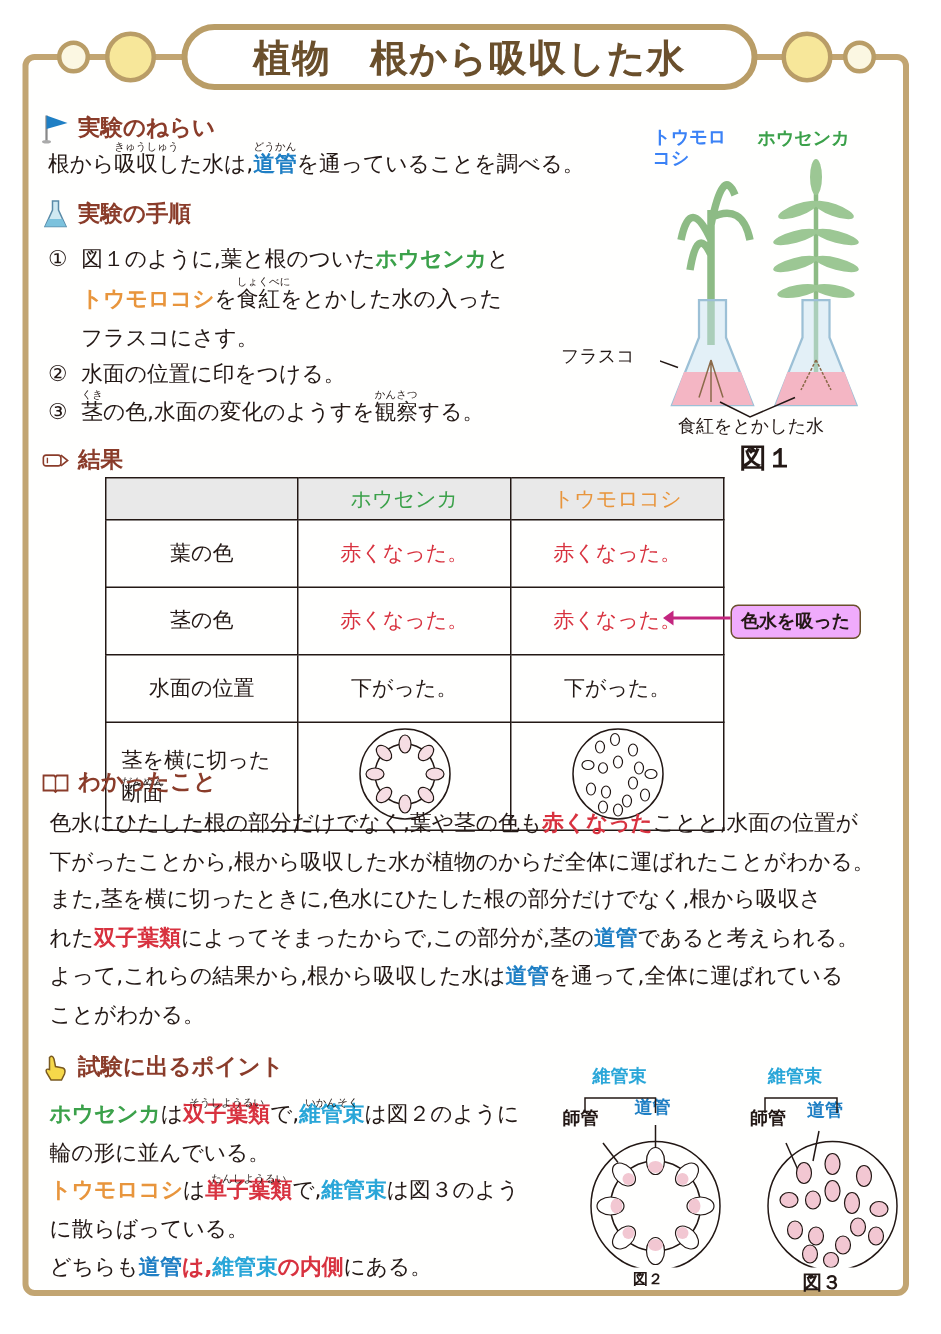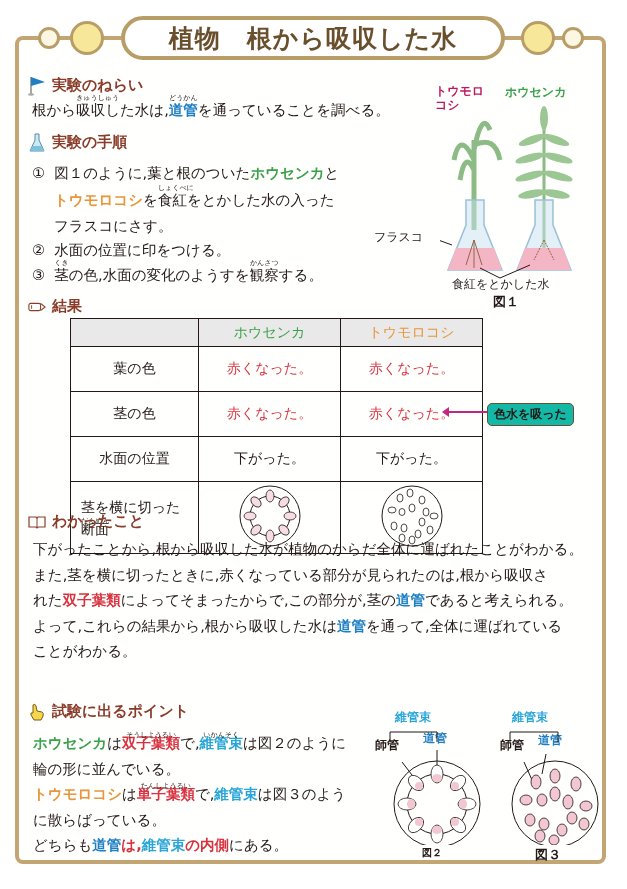--- a/index.html
+++ b/index.html
@@ -34,21 +34,21 @@
   .blue { color: #1f7fc4; font-weight: bold; }
   .cyan { color: #29a6d8; font-weight: bold; }
 
   table.result { position: absolute; left: 70px; top: 318px; border-collapse: collapse; font-size: 14px; }
   table.result td, table.result th { border: 1px solid #231815; text-align: center; height: 45px; font-weight: normal; }
   table.result th { background: #e9e9e9; height: 28px; }
   table.result td.big { height: 72px; }
 
   .callout {
     position: absolute; left: 487px; top: 403px; padding: 2px 6px;
-    background: #14b8a6; border: 1.5px solid #6a4f2c; border-radius: 5px; font-size: 12px; font-weight: bold;
+    background: #f0abfc; border: 1.5px solid #6a4f2c; border-radius: 5px; font-size: 12px; font-weight: bold;
   }
   .arrow { position: absolute; left: 448px; top: 411px; width: 39px; height: 2px; background: #c3267f; }
   .arrow:before { content: ""; position: absolute; left: -6px; top: -4px; border-right: 7px solid #c3267f; border-top: 5px solid transparent; border-bottom: 5px solid transparent; }
 
   .figlabel { position: absolute; font-size: 13px; white-space: nowrap; }
   .para { position: absolute; left: 33px; font-size: 14.5px; line-height: 25.5px; width: 570px; }
 </style>
 </head>
 <body>
 
@@ -93,21 +93,21 @@
 </div>
 <div class="line" style="left:54px; top:219px;">フラスコにさす。</div>
 <div class="line" style="left:32px; top:243px;">
   <span>②</span>&nbsp;&nbsp;<span>水面の位置に印をつける。</span>
 </div>
 <div class="line" style="left:32px; top:268px;">
   <span>③</span>&nbsp;&nbsp;<span class="ruby-wrap"><span class="rb">くき</span><span>茎</span></span><span>の色,水面の変化のようすを</span><span class="ruby-wrap"><span class="rb">かんさつ</span><span>観察</span></span><span>する。</span>
 </div>
 
 <div>
-  <div class="figlabel" style="left:435px; top:84px; color:#be185d; font-weight:bold; font-size:12px; line-height:14px;">
+  <div class="figlabel" style="left:435px; top:84px; color:#3b82f6; font-weight:bold; font-size:12px; line-height:14px;">
     <span>トウモロ</span><br><span>コシ</span>
   </div>
   <div class="figlabel" style="left:505px; top:84px; color:#3ba14a; font-weight:bold; font-size:12px;">ホウセンカ</div>
   <svg style="position:absolute; left:440px; top:100px;" width="150" height="180">
 
     <path d="M34 130 L34 40 M34 60 Q20 30 14 60 M34 50 Q42 10 50 30 M34 45 Q55 35 60 60 M34 70 Q25 50 20 80" stroke="#8dbb85" stroke-width="5" fill="none"></path>
 
     <line x1="104" y1="20" x2="104" y2="160" stroke="#8dbb85" stroke-width="3"></line>
     <g fill="#9cc794">
       <ellipse cx="92" cy="40" rx="14" ry="4" transform="rotate(-20 92 40)"></ellipse>
@@ -125,21 +125,21 @@
     <path d="M16 148 L54 148 L62 170 L8 170 Z" fill="#f4b6c4"></path>
     <path d="M95 100 L113 100 L113 125 L131 170 L77 170 L95 125 Z" fill="rgba(200,225,240,0.5)" stroke="#9cc0d6" stroke-width="1.5"></path>
     <path d="M85 148 L123 148 L131 170 L77 170 Z" fill="#f4b6c4"></path>
     <path d="M34 140 L26 165 M34 140 L42 165 M34 140 L34 168" stroke="#8b6a4a" stroke-width="1"></path>
     <path d="M104 140 L94 160 M104 140 L114 160" stroke="#8b6a4a" stroke-width="1" stroke-dasharray="2 1"></path>
     <line x1="-10" y1="137" x2="12" y2="145" stroke="#231815" stroke-width="1"></line>
     <path d="M40 168 L60 178 L90 165" stroke="#231815" stroke-width="1" fill="none"></path>
   </svg>
   <div class="figlabel" style="left:374px; top:229px; font-size:12px;">フラスコ</div>
   <div class="figlabel" style="left:452px; top:276px; font-size:12px;">食紅をとかした水</div>
-  <div class="figlabel" style="left:493px; top:293px; font-size:13px; font-weight:bold;">図１</div>
+  <div class="figlabel" style="left:493px; top:293px; font-size:18px; font-weight:bold;">図１</div>
 </div>
 
 <div class="sec-head" style="left:28px; top:297px;">
   <span class="ico">
     <svg width="20" height="12" viewBox="0 0 20 12">
         <rect x="1" y="2" width="13" height="8" rx="2" fill="none" stroke="#8a3c2a" stroke-width="1.2"></rect>
         <path d="M14 2 L19 6 L14 10" fill="none" stroke="#8a3c2a" stroke-width="1.2"></path>
         <line x1="4" y1="4" x2="4" y2="8" stroke="#8a3c2a"></line>
       </svg>
   </span>
@@ -219,22 +219,23 @@
 <div class="sec-head" style="left:28px; top:512px;">
   <span class="ico">
     <svg width="18" height="14" viewBox="0 0 18 14">
         <path d="M1 2 L8 2 L9 3 L10 2 L17 2 L17 12 L10 12 L9 13 L8 12 L1 12 Z" fill="none" stroke="#8a3c2a" stroke-width="1.2"></path>
         <line x1="9" y1="3" x2="9" y2="13" stroke="#8a3c2a"></line>
       </svg>
   </span>
   <span>わかったこと</span>
 </div>
 <div class="para" style="top:537px;">
+  <div><span>色水にひたした根の部分だけでなく,葉や茎の色も</span><span class="red">赤くなった</span><span>ことと,水面の位置が</span></div>
   <div>下がったことから,根から吸収した水が植物のからだ全体に運ばれたことがわかる。</div>
-  <div>また,茎を横に切ったときに,赤くなっている部分が見られたのは,根から吸収さ</div>
+  <div>また,茎を横に切ったときに,色水にひたした根の部分だけでなく,根から吸収さ</div>
   <div><span>れた</span><span class="red">双子葉類</span><span>によってそまったからで,この部分が,茎の</span><span class="blue">道管</span><span>であると考えられる。</span></div>
   <div><span>よって,これらの結果から,根から吸収した水は</span><span class="blue">道管</span><span>を通って,全体に運ばれている</span></div>
   <div>ことがわかる。</div>
 </div>
 
 <div class="sec-head" style="left:28px; top:702px;">
   <span class="ico">
     <svg width="16" height="18" viewBox="0 0 16 18">
         <path d="M4 2 Q6 0 7 3 L8 8 L13 9 Q15 10 14 13 L12 17 L5 17 L2 12 Q1 9 4 10 Z" fill="#f5d84a" stroke="#7a5a20" stroke-width="1"></path>
       </svg>

